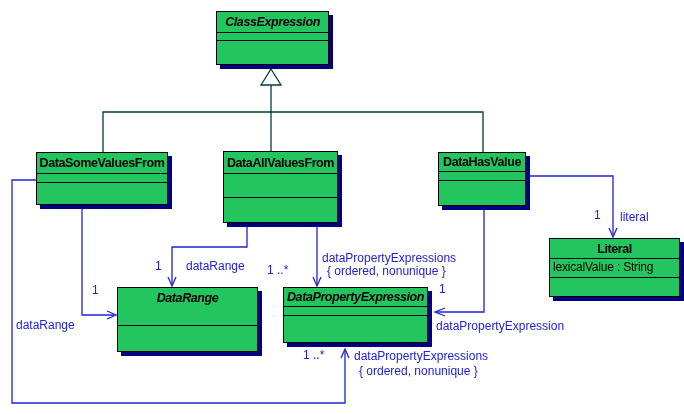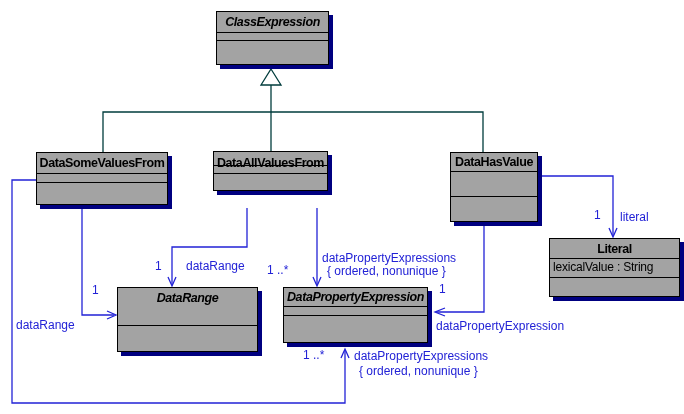--- a/index.html
+++ b/index.html
@@ -14,21 +14,21 @@
   .canvas{
     position:relative;width:684px;height:414px;background:var(--bg);
     font-family:"Liberation Sans", sans-serif;overflow:hidden;
   }
   svg.wires{position:absolute;left:0;top:0;}
   svg.wires path{fill:none;stroke-width:1.3;}
   svg.wires path.gen{stroke:var(--generalization);}
   svg.wires path.tri{stroke:var(--generalization);fill:#ffffff;}
   svg.wires path.assoc{stroke:var(--association);}
   .uml-class{
-    position:absolute;box-sizing:border-box;background:#a3a3a3;
+    position:absolute;box-sizing:border-box;background:#22c55e;
     border:1px solid var(--box-border);
     box-shadow:4px 4px 0 0 var(--box-shadow);
   }
   .uml-class .title{
     box-sizing:border-box;display:flex;align-items:center;justify-content:center;
     font-weight:bold;font-size:12.5px;letter-spacing:-0.4px;color:var(--text);
     white-space:nowrap;overflow:hidden;
   }
   .uml-class .title.abstract{font-style:italic;}
   .uml-class .compartment{
@@ -74,27 +74,27 @@
     <div class="compartment" style="height:9px"></div>
     <div class="compartment flexfill" style="height:24px"></div>
   </div>
 
   <div class="uml-class" style="left:36px;top:152px;width:132px;height:53px">
     <div class="title" style="height:20px">DataSomeValuesFrom</div>
     <div class="compartment" style="height:10px"></div>
     <div class="compartment flexfill" style="height:22px"></div>
   </div>
 
-  <div class="uml-class" style="left:213px;top:151px;width:115px;height:40px">
+  <div class="uml-class" style="left:223px;top:151px;width:115px;height:72px">
     <div class="title" style="height:21px">DataAllValuesFrom</div>
     <div class="compartment" style="height:9px"></div>
     <div class="compartment flexfill" style="height:25px"></div>
   </div>
 
-  <div class="uml-class" style="left:450px;top:152px;width:88px;height:70px">
+  <div class="uml-class" style="left:438px;top:152px;width:88px;height:54px">
     <div class="title" style="height:18px">DataHasValue</div>
     <div class="compartment" style="height:9px"></div>
     <div class="compartment flexfill" style="height:25px"></div>
   </div>
 
   <div class="uml-class" style="left:117px;top:287px;width:141px;height:65px">
     <div class="title abstract" style="height:20px">DataRange</div>
     <div class="compartment flexfill" style="height:26px"></div>
   </div>
 

